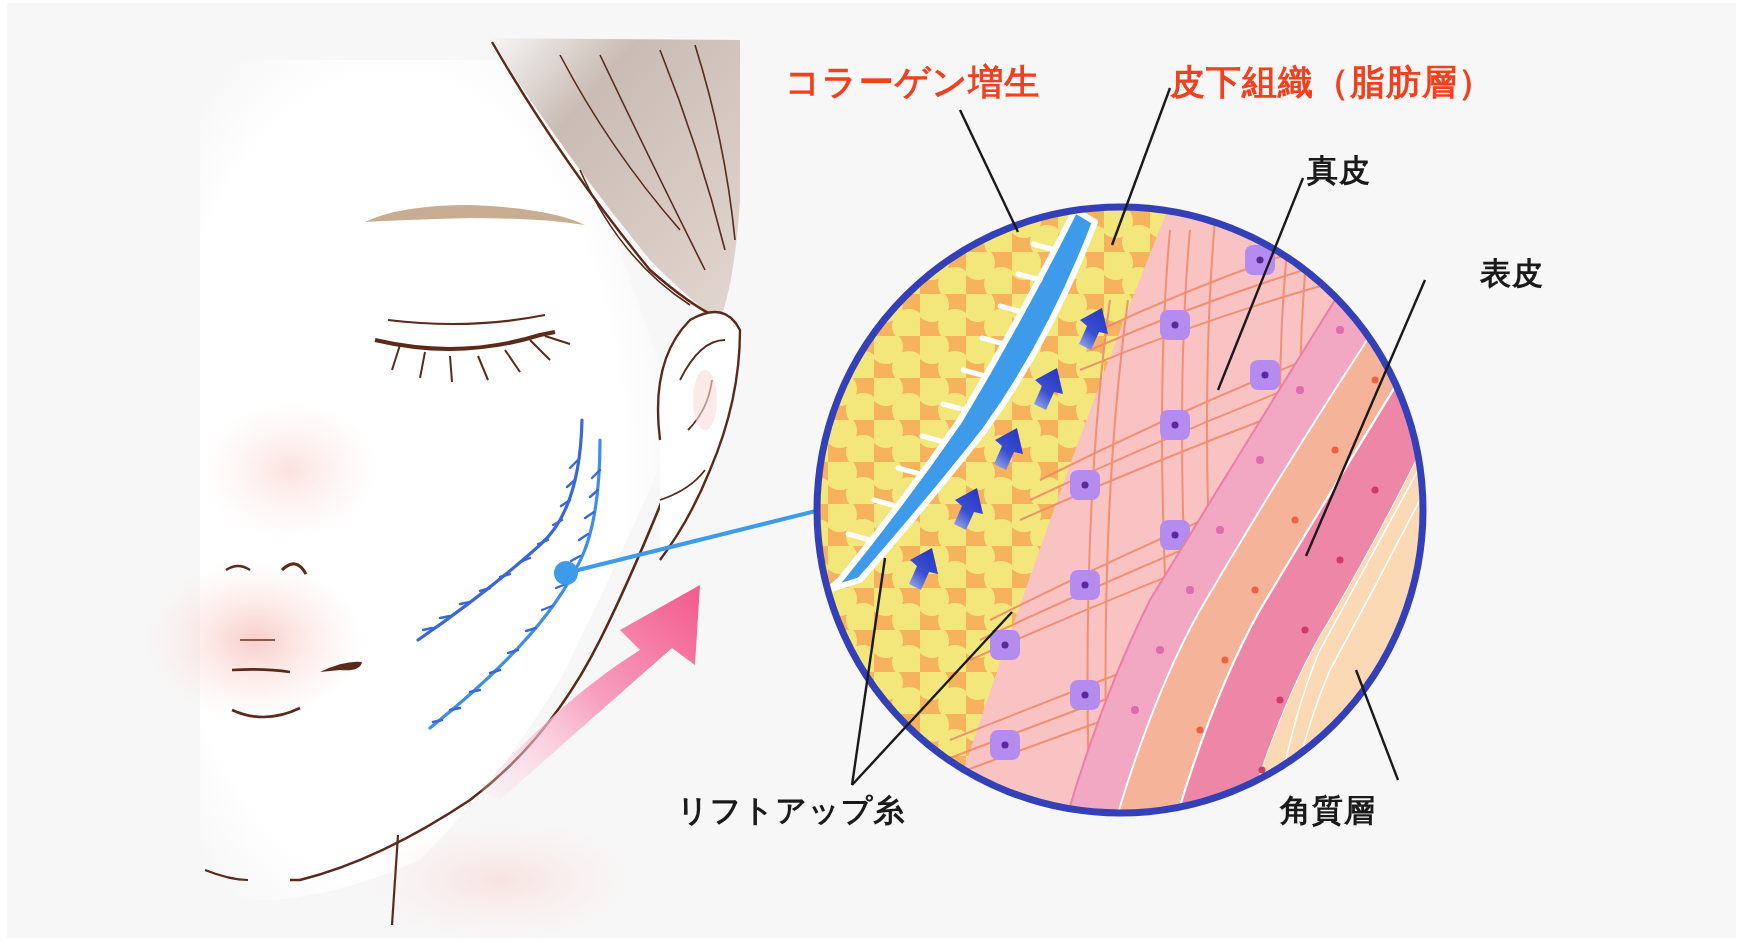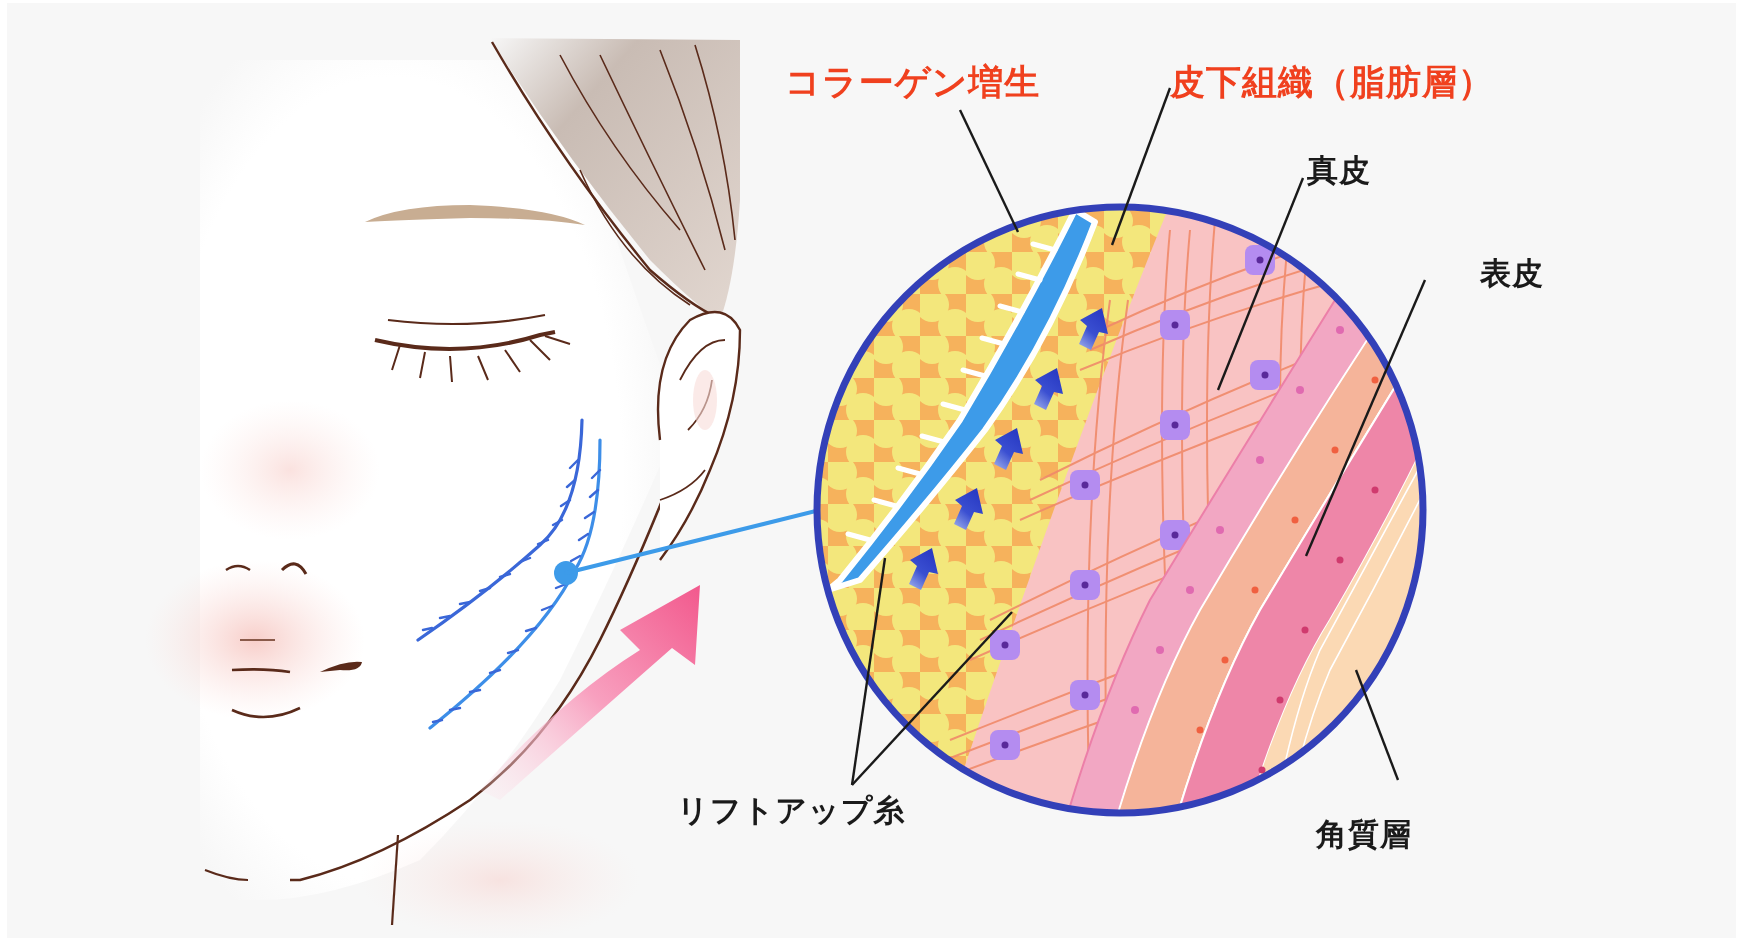--- a/index.html
+++ b/index.html
@@ -204,14 +204,14 @@
       <line x1="885" y1="558" x2="852" y2="785"></line>
       <line x1="1012" y1="612" x2="852" y2="785"></line>
     </g>
   </svg>
 
   <div class="label red" style="left:778px;top:62px;">コラーゲン増生</div>
   <div class="label red" style="left:1163px;top:62px;text-align:right;">皮下組織（脂肪層）</div>
   <div class="label black" style="left:1300px;top:152px;">真皮</div>
   <div class="label black" style="left:1430px;top:255px;margin-left:43px;">表皮</div>
   <div class="label black" style="left:670px;top:792px;">リフトアップ糸</div>
-  <div class="label black" style="left:1309px;top:792px;margin-top:24px;">角質層</div>
+  <div class="label black" style="left:1273px;top:792px;">角質層</div>
 </div>
 
 </body></html>

